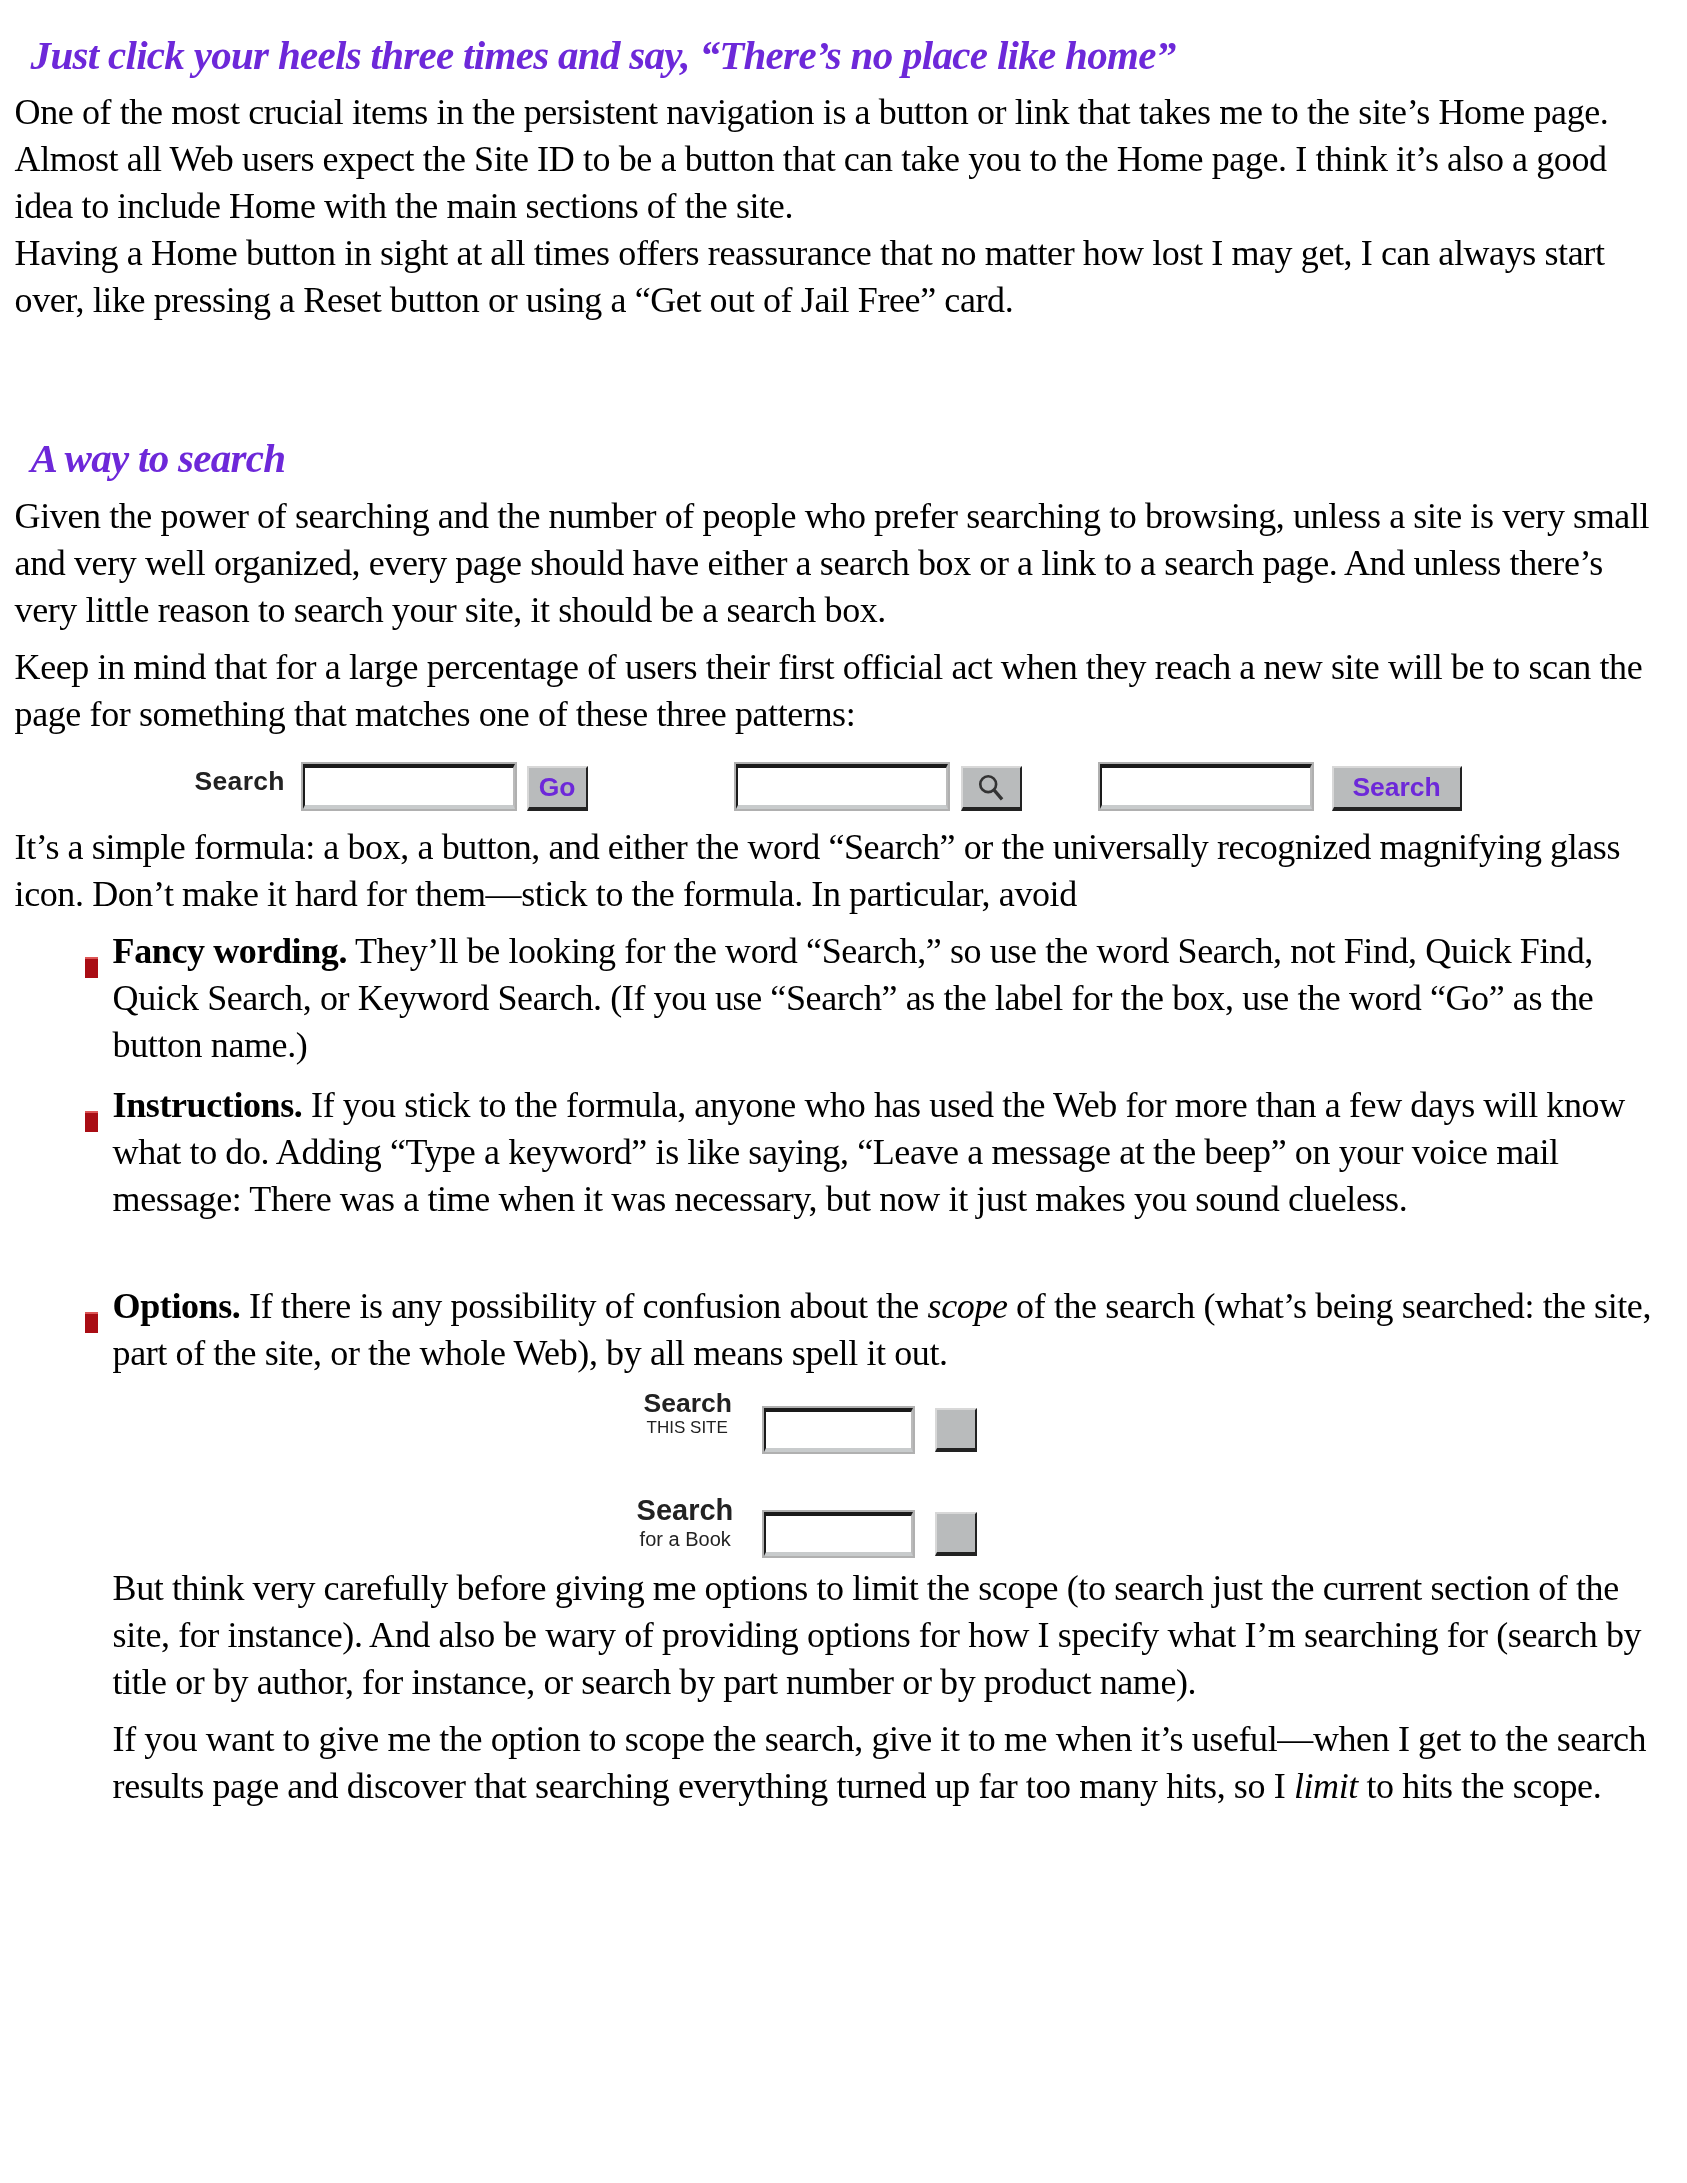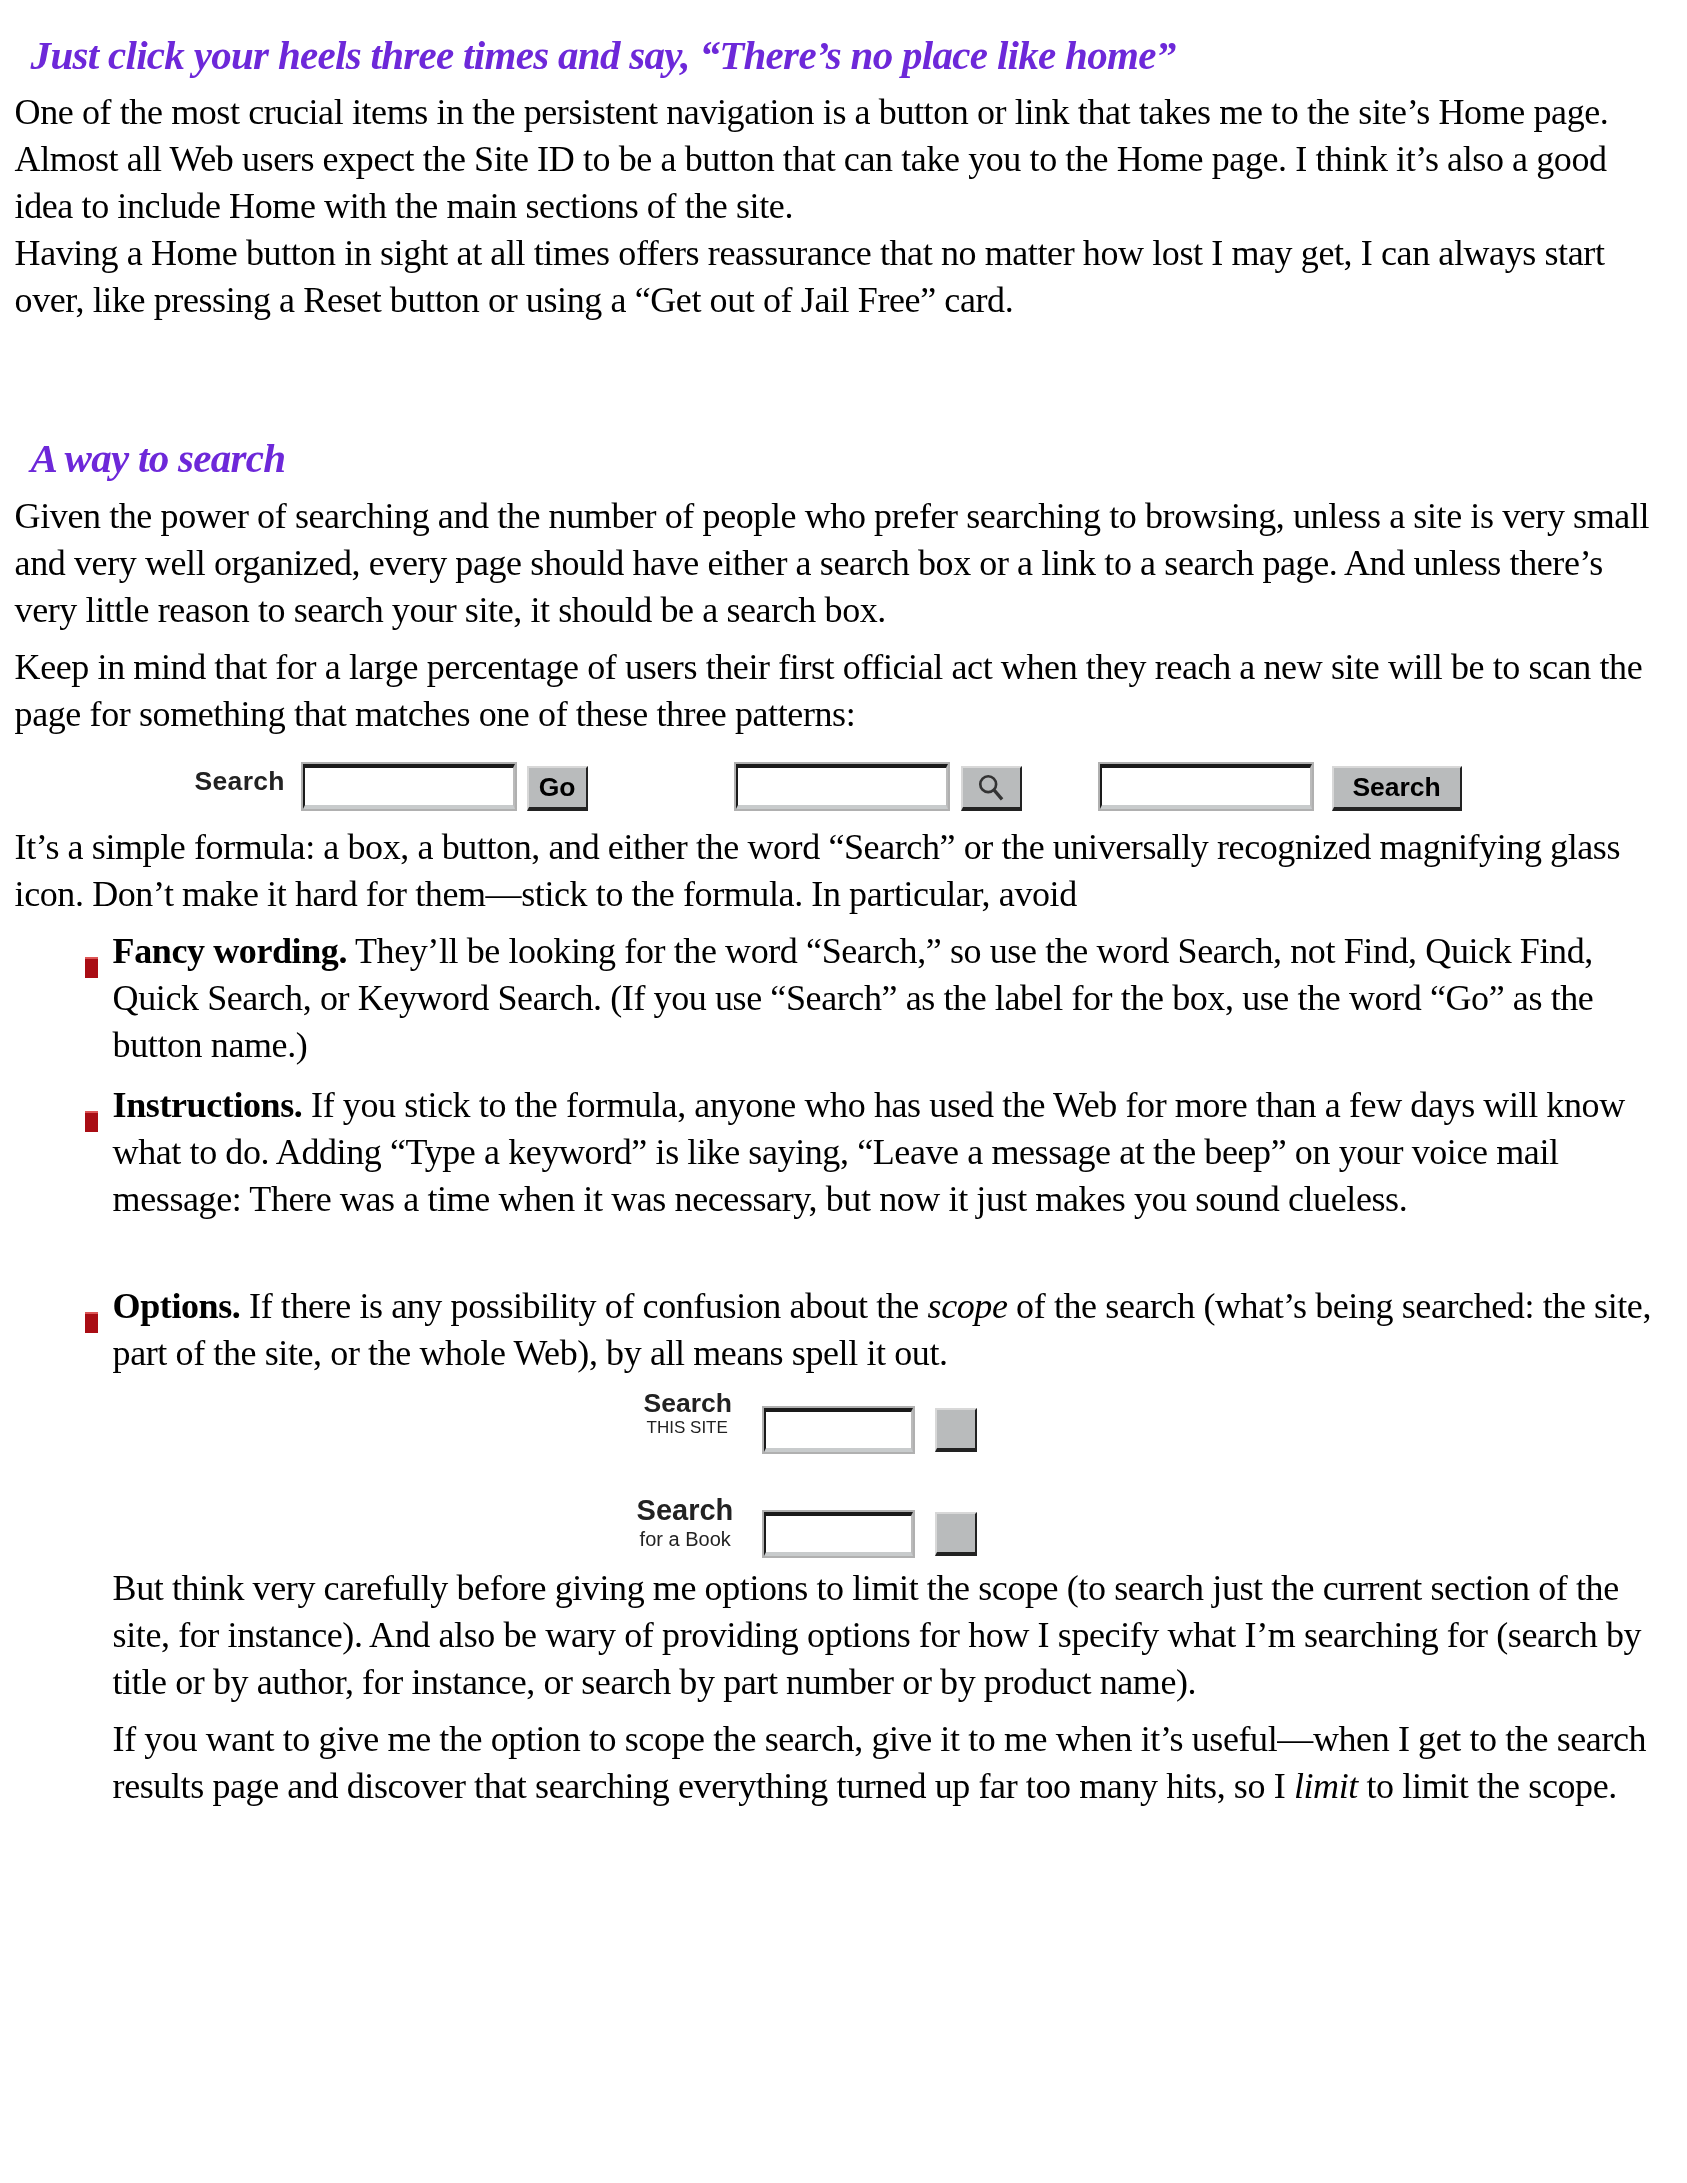--- a/index.html
+++ b/index.html
@@ -31,21 +31,21 @@
     position: absolute; background: #fff; box-sizing: border-box;
     border-top: 4px solid #1a1a1a; border-left: 2.6px solid #1a1a1a;
     border-right: 2px solid #bbb; border-bottom: 4px solid #c8cbcc;
     outline: 2px solid #b0b0b0;
   }
   .sw-btn {
     position: absolute; background: #b9bbbc; box-sizing: border-box;
     border-top: 2px solid #d8d8d8; border-left: 2px solid #d8d8d8;
     border-right: 2.6px solid #222; border-bottom: 4px solid #222;
     display: flex; align-items: center; justify-content: center;
-    font-size: 26.5px; font-weight: bold; color: #000000;
+    font-size: 26.5px; font-weight: bold; color: #6d28d9;
   }
   .small-label { position: absolute; font-family: "Liberation Sans", sans-serif; color: #222; }
 </style>
 </head>
 <body>
 
 <div class="page">
 
   <h1>Just click your heels three times and say, “There’s no place like home”</h1>
 
@@ -111,17 +111,17 @@
 
   <div>
     <span class="small-label" style="left:622px;top:1494px;font-size:29px;font-weight:bold;">Search</span>
     <span class="small-label" style="left:625px;top:1528px;font-size:20px;">for a Book</span>
     <div class="sw-box" style="left:749px;top:1512px;width:149px;height:44px;"></div>
     <div class="sw-btn" style="left:920px;top:1512px;width:42px;height:44px;"></div>
   </div>
 
   <div class="block indent" style="top:1565px;">
     <p style="margin-bottom:10px;">But think very carefully before giving me options to limit the scope (to search just the current section of the site, for instance). And also be wary of providing options for how I specify what I’m searching for (search by title or by author, for instance, or search by part number or by product name).</p>
-    <p><span>If you want to give me the option to scope the search, give it to me when it’s useful—when I get to the search results page and discover that searching everything turned up far too many hits, so I </span><i>limit</i><span> to limit the scope.</span></p>
+    <p><span>If you want to give me the option to scope the search, give it to me when it’s useful—when I get to the search results page and discover that searching everything turned up far too many hits, so I </span><i>limit</i><span> to hits the scope.</span></p>
   </div>
 
 </div>
 
 
 </body></html>

